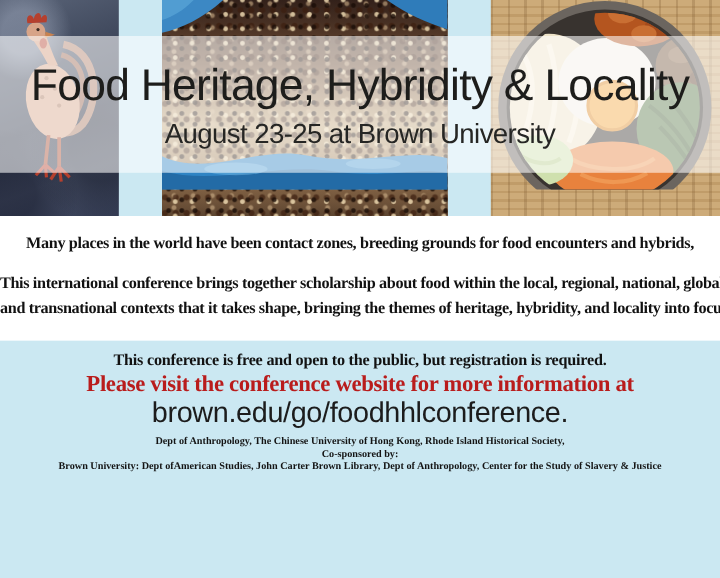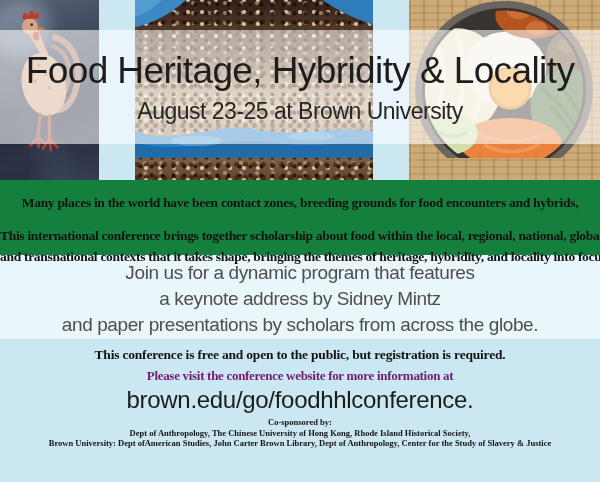--- a/index.html
+++ b/index.html
@@ -48,39 +48,39 @@
   .title{
     margin:0;font-weight:400;font-size:37px;line-height:1;
     letter-spacing:-0.6px;color:#1d1d1b;white-space:nowrap;
   }
   .subtitle{
     margin:0;font-weight:400;font-size:23px;line-height:1;
     letter-spacing:-0.5px;color:#262624;white-space:nowrap;
   }
   
   .section{box-sizing:border-box;text-align:center;}
-  .section-intro{height:75px;background:#15803d;padding-top:12px;}
+  .section-intro{height:104px;background:#ffffff;padding-top:12px;}
   .intro-para{margin:0 0 12px 0;}
   .intro-line{
     display:block;font-family:"Liberation Serif",serif;font-weight:600;
     font-size:13.5px;line-height:21px;letter-spacing:-0.3px;color:#121212;white-space:nowrap;
   }
   .section-program{height:84px;background:#e9f6fa;padding-top:5px;}
   .program-line{
     display:block;font-family:"Liberation Sans",sans-serif;font-weight:400;
     font-size:19px;line-height:26px;letter-spacing:-0.4px;color:#4e4f51;white-space:nowrap;
   }
   .section-registration{height:132px;background:#cbe8f2;padding-top:7px;}
   .reg-line1{
     display:block;font-family:"Liberation Serif",serif;font-weight:600;
     font-size:13.5px;line-height:18px;letter-spacing:-0.2px;color:#121212;white-space:nowrap;
   }
   .reg-line2{
     display:block;font-family:"Liberation Serif",serif;font-weight:600;
-    font-size:13px;line-height:23px;letter-spacing:-0.3px;color:#701a75;white-space:nowrap;
+    font-size:19px;line-height:23px;letter-spacing:-0.3px;color:#b91c1c;white-space:nowrap;
   }
   .reg-url{
     display:block;font-family:"Liberation Sans",sans-serif;font-weight:400;
     font-size:24px;line-height:26px;letter-spacing:-0.3px;color:#1c1c1c;white-space:nowrap;
   }
   .sponsors{margin-top:4px;}
   .sponsor-line{
     display:block;font-family:"Liberation Serif",serif;font-weight:600;
     font-size:8.5px;line-height:10.5px;color:#141414;white-space:nowrap;
   }
@@ -163,30 +163,25 @@
   <div class="section section-intro">
     <p class="intro-para">
       <span class="intro-line">Many places in the world have been contact zones, breeding grounds for food encounters and hybrids,</span>
     </p>
     <p class="intro-para">
       <span class="intro-line">This international conference brings together scholarship about food within the local, regional, national, global,</span>
       <span class="intro-line">and transnational contexts that it takes shape, bringing the themes of heritage, hybridity, and locality into focus.</span>
     </p>
   </div>
 
-  <div class="section section-program">
-    <span class="program-line">Join us for a dynamic program that features</span>
-    <span class="program-line">a keynote address by Sidney Mintz</span>
-    <span class="program-line">and paper presentations by scholars from across the globe.</span>
-  </div>
 
   <div class="section section-registration">
     <span class="reg-line1">This conference is free and open to the public, but registration is required.</span>
     <span class="reg-line2">Please visit the conference website for more information at</span>
     <span class="reg-url">brown.edu/go/foodhhlconference.</span>
     <div class="sponsors">
+      <span class="sponsor-line">Dept of Anthropology, The Chinese University of Hong Kong,  Rhode Island Historical Society,</span>
       <span class="sponsor-line">Co-sponsored by:</span>
-      <span class="sponsor-line">Dept of Anthropology, The Chinese University of Hong Kong,  Rhode Island Historical Society,</span>
       <span class="sponsor-line">Brown University: Dept ofAmerican Studies, John Carter Brown Library, Dept of Anthropology, Center for the Study of Slavery &amp; Justice</span>
     </div>
   </div>
 
 </div>
 
 </body></html>

